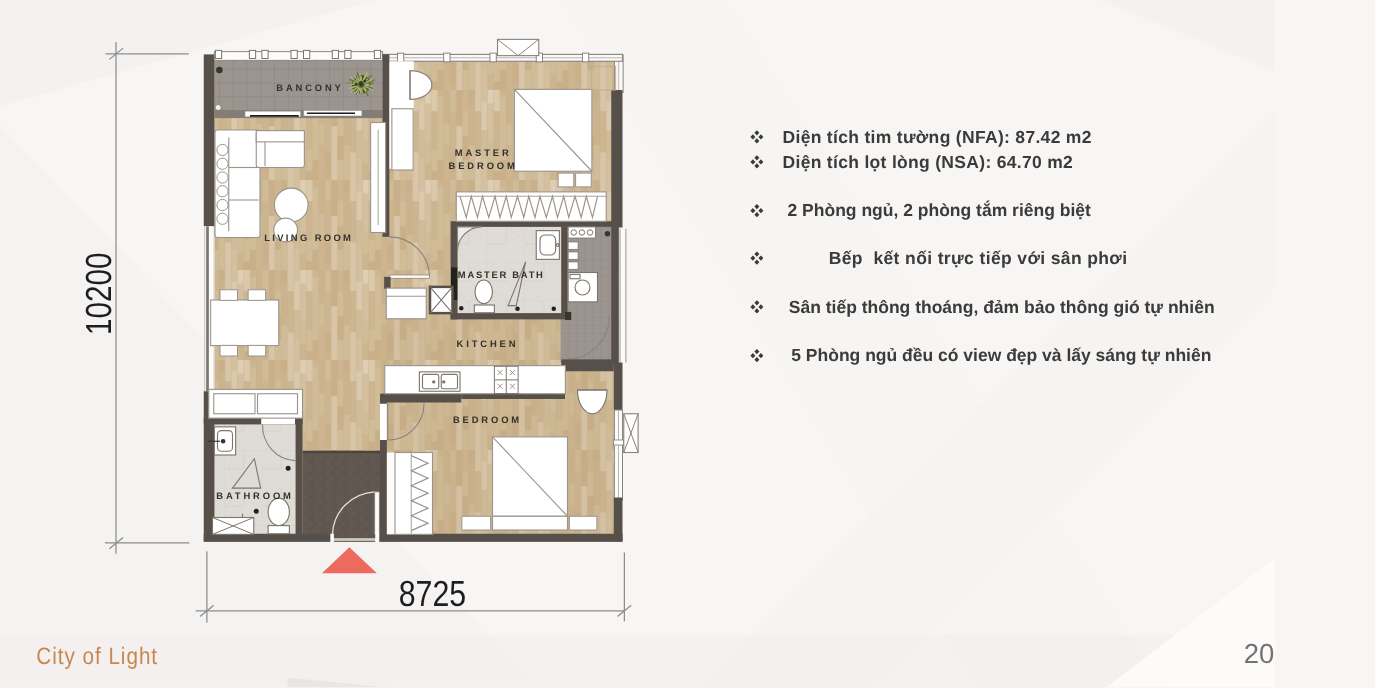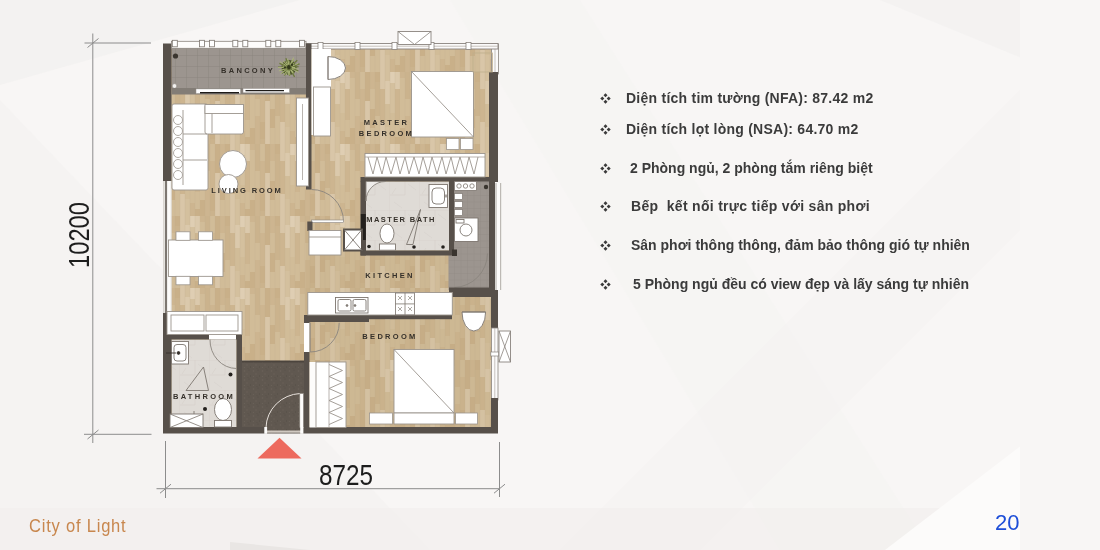--- a/index.html
+++ b/index.html
@@ -2,21 +2,21 @@
 <html><head>
 <meta charset="utf-8">
 <style>
   html,body{margin:0;padding:0;}
   body{width:1100px;height:550px;overflow:hidden;background:#f8f6f5;font-family:"Liberation Sans",sans-serif;}
   #page{position:relative;width:1020px;height:550px;overflow:hidden;}
   #bg,#plan{position:absolute;left:0;top:0;}
   .brow{position:absolute;display:flex;align-items:center;color:#3b3b3b;font-weight:bold;font-size:14px;letter-spacing:0px;white-space:nowrap;}
   .bullet{width:11px;height:11px;margin-right:15px;flex:0 0 auto;}
   .foot{position:absolute;left:29px;top:515px;color:#c8874e;font-size:19px;letter-spacing:0.9px;transform:scaleX(0.87);transform-origin:0 0;}
-  .pnum{position:absolute;left:995px;top:510px;color:#1d4ed8;font-size:22px;text-align:center;}
+  .pnum{position:absolute;left:995px;top:510px;color:#737373;font-size:22px;text-align:center;}
 </style>
 </head>
 <body>
 <div id="page">
 
 <svg id="bg" width="1100" height="550" viewBox="0 0 1100 550">
   <rect x="0" y="0" width="1100" height="550" fill="#f8f6f5"></rect>
   <polygon points="0,0 300,0 0,85" fill="#f2f0ef" opacity="0.75"></polygon>
   <polygon points="0,100 430,550 0,550" fill="#f3f1f0" opacity="0.6"></polygon>
   <polygon points="450,0 580,0 930,550 780,550" fill="#f5f3f2" opacity="0.45"></polygon>
@@ -519,21 +519,21 @@
   <line x1="156.5" y1="488.7" x2="500" y2="488.7"></line>
   <line x1="165.5" y1="441" x2="165.5" y2="498"></line>
   <line x1="499.5" y1="442" x2="499.5" y2="497"></line>
   <line x1="160" y1="493.2" x2="171" y2="484.2"></line>
   <line x1="494" y1="493.2" x2="505" y2="484.2"></line>
 </g>
 
 <text x="346" y="484.5" font-size="29" fill="#1d1d1d" text-anchor="middle" textLength="54" lengthAdjust="spacingAndGlyphs">8725</text>
 </svg>
 
-<div class="brow" style="left:600px;top:90px;">
+<div class="brow" style="left:600px;top:101px;">
   <svg class="bullet" viewBox="0 0 12 12">
         <g fill="#3b3b3b">
           <rect x="4.45" y="0.95" width="3.1" height="3.1" transform="rotate(45 6 2.5)"></rect>
           <rect x="4.45" y="7.95" width="3.1" height="3.1" transform="rotate(45 6 9.5)"></rect>
           <rect x="0.95" y="4.45" width="3.1" height="3.1" transform="rotate(45 2.5 6)"></rect>
           <rect x="7.95" y="4.45" width="3.1" height="3.1" transform="rotate(45 9.5 6)"></rect>
         </g>
       </svg>
   <span style="letter-spacing:0.25px;">Diện tích tim tường (NFA): 87.42 m2</span>
 </div>
@@ -555,42 +555,42 @@
         <g fill="#3b3b3b">
           <rect x="4.45" y="0.95" width="3.1" height="3.1" transform="rotate(45 6 2.5)"></rect>
           <rect x="4.45" y="7.95" width="3.1" height="3.1" transform="rotate(45 6 9.5)"></rect>
           <rect x="0.95" y="4.45" width="3.1" height="3.1" transform="rotate(45 2.5 6)"></rect>
           <rect x="7.95" y="4.45" width="3.1" height="3.1" transform="rotate(45 9.5 6)"></rect>
         </g>
       </svg>
   <span style="margin-left:4px;">2 Phòng ngủ, 2 phòng tắm riêng biệt</span>
 </div>
 
-<div class="brow" style="left:600px;top:198px;">
+<div class="brow" style="left:600px;top:198px;gap:32px;">
   <svg class="bullet" viewBox="0 0 12 12">
         <g fill="#3b3b3b">
           <rect x="4.45" y="0.95" width="3.1" height="3.1" transform="rotate(45 6 2.5)"></rect>
           <rect x="4.45" y="7.95" width="3.1" height="3.1" transform="rotate(45 6 9.5)"></rect>
           <rect x="0.95" y="4.45" width="3.1" height="3.1" transform="rotate(45 2.5 6)"></rect>
           <rect x="7.95" y="4.45" width="3.1" height="3.1" transform="rotate(45 9.5 6)"></rect>
         </g>
       </svg>
   <span style="margin-left:5px;letter-spacing:0.3px;">Bếp&nbsp; kết nối trực tiếp với sân phơi</span>
 </div>
 
 <div class="brow" style="left:600px;top:237px;">
   <svg class="bullet" viewBox="0 0 12 12">
         <g fill="#3b3b3b">
           <rect x="4.45" y="0.95" width="3.1" height="3.1" transform="rotate(45 6 2.5)"></rect>
           <rect x="4.45" y="7.95" width="3.1" height="3.1" transform="rotate(45 6 9.5)"></rect>
           <rect x="0.95" y="4.45" width="3.1" height="3.1" transform="rotate(45 2.5 6)"></rect>
           <rect x="7.95" y="4.45" width="3.1" height="3.1" transform="rotate(45 9.5 6)"></rect>
         </g>
       </svg>
-  <span style="margin-left:5px;">Sân phơi thông thông, đảm bảo thông gió tự nhiên</span>
+  <span style="margin-left:5px;">Sân tiếp thông thoáng, đảm bảo thông gió tự nhiên</span>
 </div>
 
 <div class="brow" style="left:600px;top:276px;">
   <svg class="bullet" viewBox="0 0 12 12">
         <g fill="#3b3b3b">
           <rect x="4.45" y="0.95" width="3.1" height="3.1" transform="rotate(45 6 2.5)"></rect>
           <rect x="4.45" y="7.95" width="3.1" height="3.1" transform="rotate(45 6 9.5)"></rect>
           <rect x="0.95" y="4.45" width="3.1" height="3.1" transform="rotate(45 2.5 6)"></rect>
           <rect x="7.95" y="4.45" width="3.1" height="3.1" transform="rotate(45 9.5 6)"></rect>
         </g>

